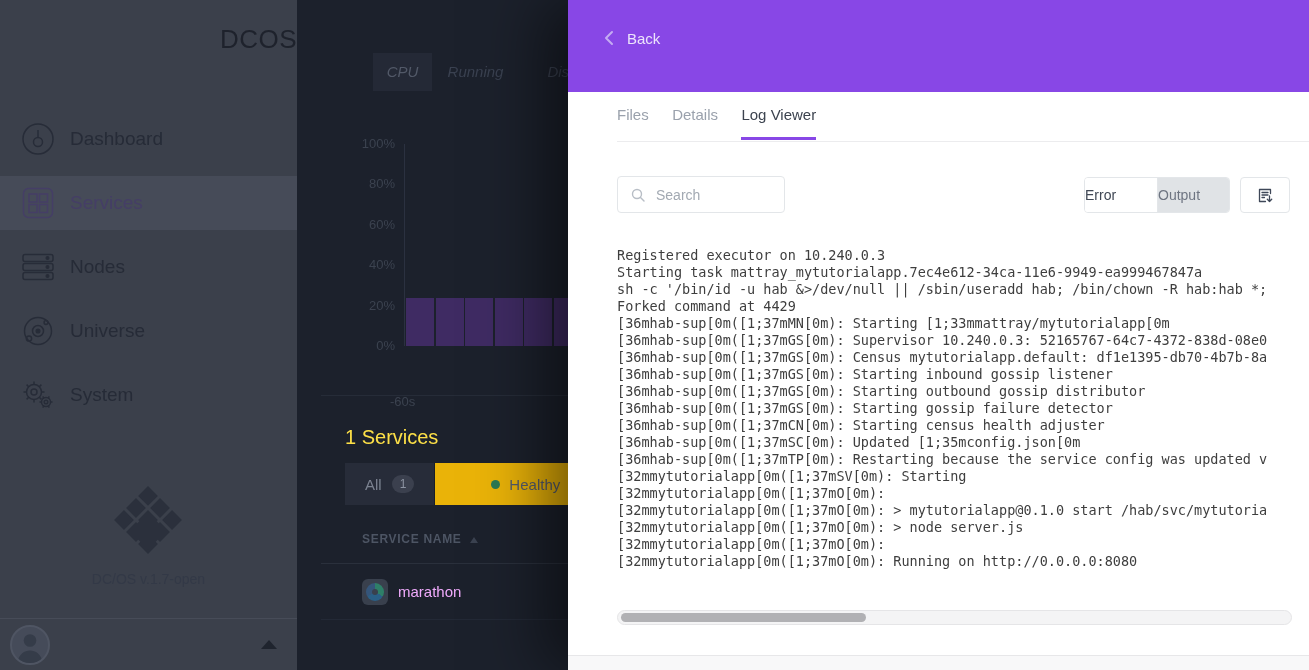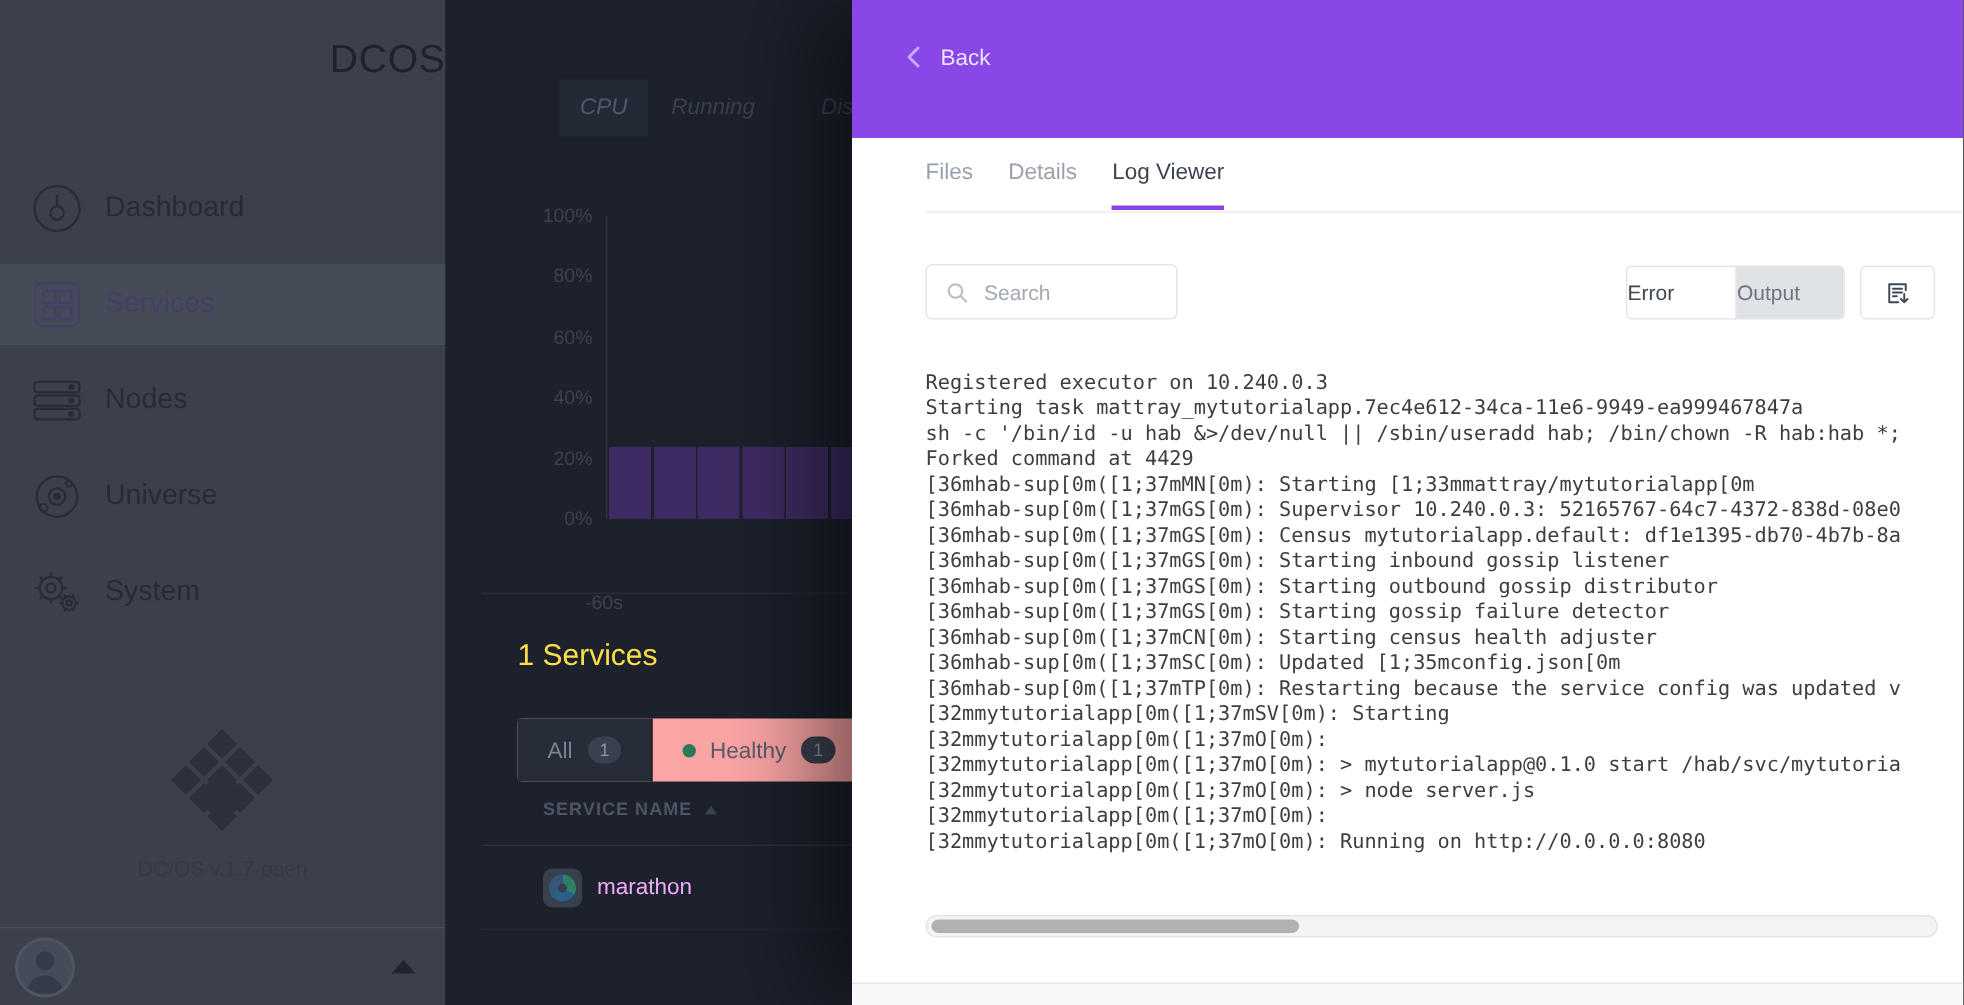--- a/index.html
+++ b/index.html
@@ -36,21 +36,21 @@
   .res-tab { height:38px; line-height:38px; text-align:center; font-size:15px; color:#3a4150; cursor:pointer;font-style:italic; }
   .res-tab.active { background:#242936; color:#525968; }
 
   .tick { position:absolute; left:0; width:98px; text-align:right; font-size:13px; color:#3b424f; }
   .plot { position:absolute; left:107px; top:144px; width:180px; height:202px; border-left:1px solid #2b3140; overflow:hidden; }
   .bar { position:absolute; bottom:0; width:28px; background:#3f2b63; }
   .xlabel { position:absolute; left:93px; top:354px; font-size:13px; color:#3b424f;margin-top:40px; }
   .panel-divider { position:absolute; left:24px; right:0; top:395px; height:1px; background:#262c38; }
 
   .services-heading { position:absolute; left:48px; top:426px; margin:0; font-size:20px; font-weight:400; color:#fde047; }
-  .filter-bar { position:absolute; left:48px; top:479px; height:42px; display:flex; background:#fca5a5; border-radius:3px; }
+  .filter-bar { position:absolute; left:48px; top:463px; height:42px; display:flex; background:#eab308; border-radius:3px;gap:36px; }
   .fseg { display:flex; align-items:center; padding:0 20px; border-right:1px solid #191e28; cursor:pointer; }
   .fseg.active { background:#272c39; }
   .fseg .flabel { font-size:15px; color:#565d6c; }
   .fseg.active .flabel { color:#7b8290; }
   .fbadge { margin-left:10px; background:#3b404e; color:#8c93a2; font-size:12px; border-radius:9px; padding:2px 8px; }
   .fdot { width:9px; height:9px; border-radius:50%; margin-right:9px; }
 
   .thead { position:absolute; left:65px; top:532px; font-size:12px; font-weight:bold; letter-spacing:.7px; color:#4d5564; }
   .sort-caret { display:inline-block; margin-left:8px; width:0; height:0; border-left:4px solid transparent; border-right:4px solid transparent; border-bottom:6px solid #3b4250; }
   .thead-line { position:absolute; left:24px; right:0; top:563px; height:1px; background:#2a303c; }

